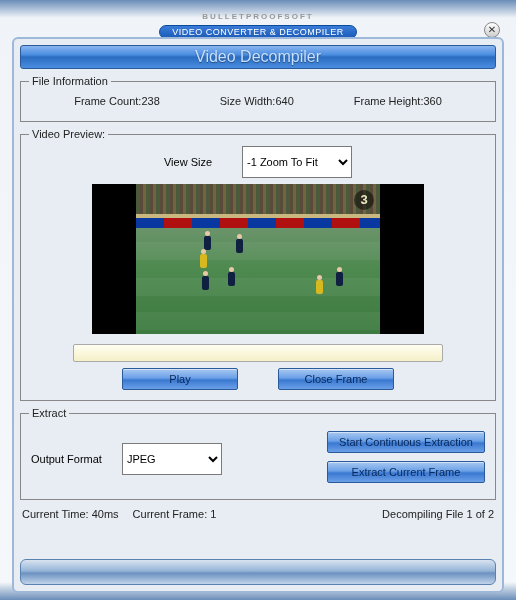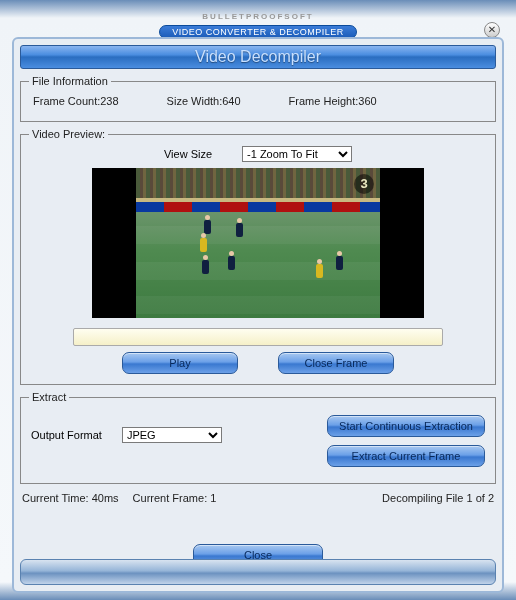--- a/index.html
+++ b/index.html
@@ -61,46 +61,46 @@
 
 fieldset {
   border: 1px solid #888;
   margin: 4px 0 6px 0;
   padding: 6px 8px 10px 8px;
   font-size: 11px;
   position: relative;
 }
 legend { font-size: 11px; padding: 0 3px; color: #222; }
 
-.file-info { display: flex; justify-content: flex-start; gap: 48px; padding: 2px 4px 4px 4px; }
+.file-info { display: flex; justify-content: center; gap: 60px; padding: 2px 4px 4px 4px; }
 .file-info span { font-size: 11px; color: #222; }
 .fi-item { white-space: nowrap; }
 
 .preview-head { display:flex; justify-content:center; align-items:center; gap:30px; margin-bottom:6px; }
 .preview-head label { font-size:11px; }
-select.win { font-size:11px; height:16px; border:1px solid #7a7a7a; background:#fff; }
+select.win { font-size:11px; height:32px; border:1px solid #7a7a7a; background:#fff; }
 .vs-sel { width: 110px; }
 .of-sel { width: 100px; }
 
 .video-box {
   width: 332px; height: 150px; margin: 0 auto;
   background: #000; position: relative; overflow:hidden;
 }
 .progress-bar {
   width: 370px; height: 18px; margin: 10px auto 6px auto;
   background: linear-gradient(#fffef0,#f5f0c8);
   border: 1px solid #aaa;
   border-radius: 2px;
 }
 
 .btn-row { display:flex; justify-content:center; gap:40px; margin-top:6px; }
 .bp-btn {
   display:inline-block; min-width:116px; height:22px;
   background: linear-gradient(to bottom,#a8c8f0 0%, #6ba0e8 45%, #3a78d0 55%, #6ba0e8 100%);
-  border:1px solid #2a5a9a; border-radius:7px;
+  border:1px solid #2a5a9a; border-radius:2px;
   color:#07285a; font-size:11px; text-align:center; line-height:20px;
   cursor:pointer;
   box-shadow: inset 0 1px 0 rgba(255,255,255,0.5);
 }
 
 .extract-row { display:flex; align-items:flex-start; justify-content:space-between; padding:6px 2px; }
 .extract-left { display:flex; align-items:center; gap:20px; margin-top:12px; }
 .extract-right { display:flex; flex-direction:column; gap:8px; }
 .bp-btn.wide { min-width:158px; }
 

